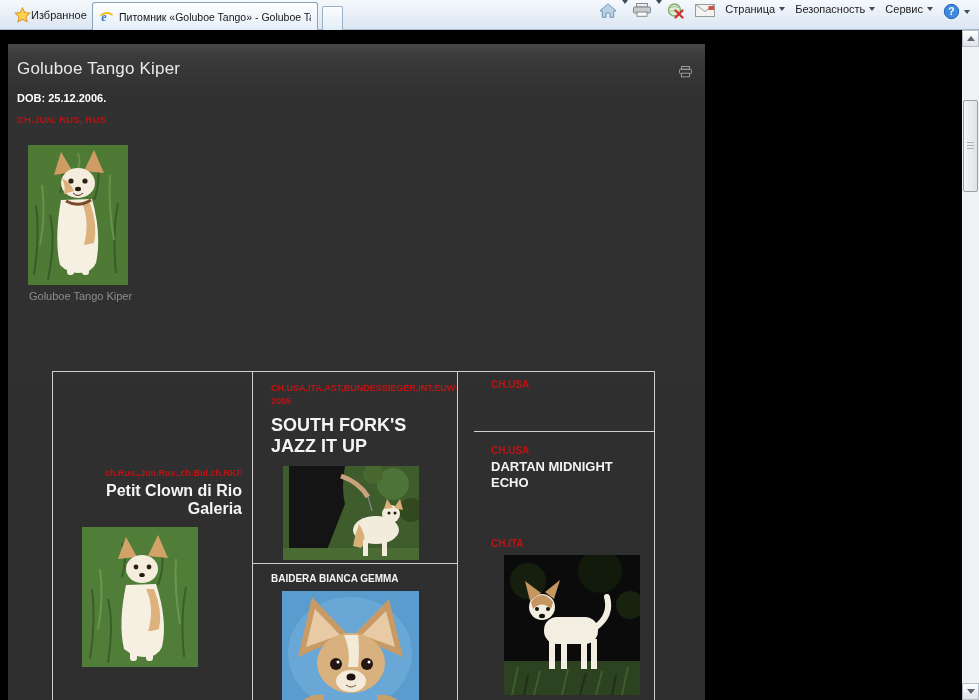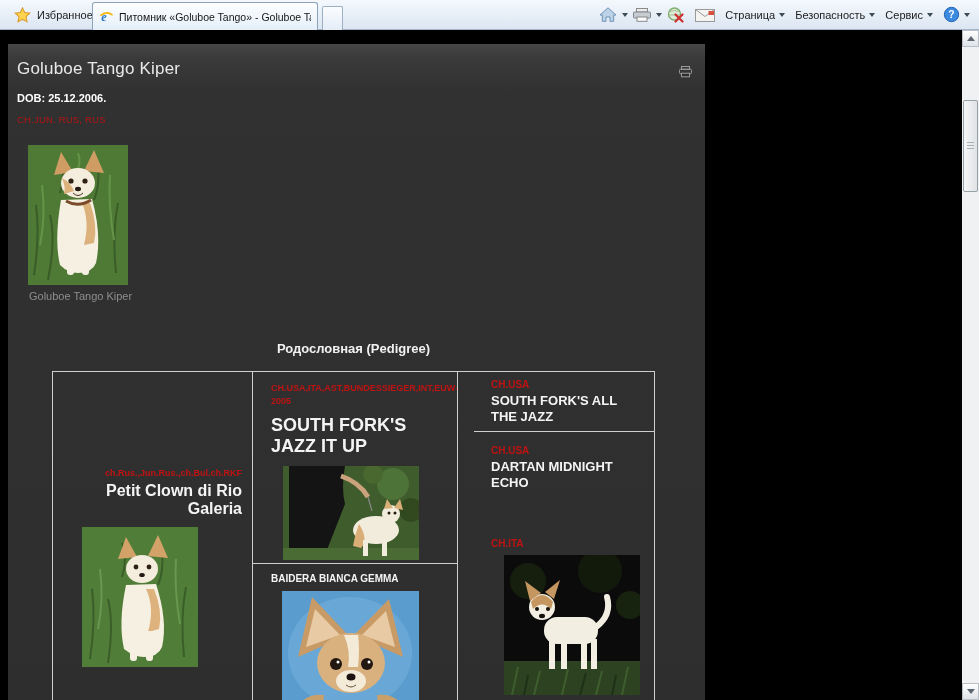--- a/index.html
+++ b/index.html
@@ -8,37 +8,37 @@
     background:#000;font-family:"Liberation Sans",sans-serif;
     -webkit-font-smoothing:antialiased;
   }
   
   .chrome{
     position:absolute;left:0;top:0;width:979px;height:30px;box-sizing:border-box;
     background:linear-gradient(180deg,#f5f9fd 0%,#e9f0f8 45%,#dce6f2 100%);
     border-bottom:1px solid #a7b7c9;
   }
   .fav-btn{
-    position:absolute;left:4px;top:3px;height:23px;display:flex;align-items:center;gap:6px;
+    position:absolute;left:4px;top:3px;height:23px;display:flex;align-items:center;
     padding:0 9px;border:1px solid transparent;border-radius:2px;background:transparent;cursor:default;
   }
   .fav-lbl{font-size:11px;color:#1c1c1c;}
   .tab{
     position:absolute;left:92px;top:2px;width:226px;height:28px;box-sizing:border-box;
     background:linear-gradient(180deg,#fdfeff 0%,#f0f6fc 55%,#e4eef8 100%);
     border:1px solid #8ca3ba;border-bottom:none;border-radius:3px 3px 0 0;
     display:flex;align-items:center;gap:5px;padding:0 6px;
   }
   .tab-title{font-size:10.5px;color:#161616;white-space:nowrap;overflow:hidden;max-width:192px;}
   .newtab{
     position:absolute;left:322px;top:6px;width:21px;height:24px;box-sizing:border-box;
     background:linear-gradient(180deg,#fbfdff,#e3ecf6);
     border:1px solid #9db0c3;border-bottom:none;border-radius:2px 2px 0 0;
   }
-  .cmdbar{position:absolute;right:4px;top:0;height:29px;display:flex;align-items:center;}
+  .cmdbar{position:absolute;right:4px;top:0;height:29px;display:flex;align-items:flex-start;}
   .cmd{
     display:flex;align-items:center;gap:4px;padding:3px 5px;border-radius:2px;
     font-size:11px;color:#1c1c1c;background:transparent;border:0;cursor:default;
   }
   .caret{width:0;height:0;border-left:3px solid transparent;border-right:3px solid transparent;border-top:4px solid #3e4b58;display:inline-block;}
   .icon16{display:inline-flex;align-items:center;justify-content:center;}
   
   .viewport{position:absolute;left:0;top:30px;width:979px;height:670px;background:#000;overflow:hidden;}
   
   .scrollbar{position:absolute;right:0;top:0;width:17px;height:670px;background:#f0f1f2;}
@@ -61,21 +61,21 @@
     background:repeating-linear-gradient(180deg,#a8aeb4 0,#a8aeb4 1px,transparent 1px,transparent 3px);
   }
   
   .panel{
     position:absolute;left:8px;top:14px;width:697px;height:656px;overflow:hidden;
     background:linear-gradient(180deg,#474747 0,#3a3a3a 14px,#313131 48px,#2e2e2e 100%);
   }
   .pg-title{position:absolute;left:9px;top:15px;font-size:17px;color:#e9e9e9;letter-spacing:.2px;}
   .pg-print{position:absolute;right:13px;top:22px;cursor:default;background:none;border:0;padding:0;}
   .pg-dob{position:absolute;left:9px;top:48px;font-size:11px;font-weight:bold;color:#ffffff;}
-  .pg-champ{position:absolute;left:9px;top:70px;font-size:9.5px;font-weight:normal;color:#b51414;letter-spacing:.2px;text-align:right;}
+  .pg-champ{position:absolute;left:9px;top:70px;font-size:9.5px;font-weight:bold;color:#b51414;letter-spacing:.2px;text-align:right;}
   .photo{overflow:hidden;display:block;}
   .photo svg{display:block;}
   .photo-main{position:absolute;left:20px;top:101px;width:100px;height:140px;}
   .pg-caption{position:absolute;left:21px;top:246px;font-size:11px;color:#8d8d8d;}
   .ped-head{position:absolute;left:44px;top:297px;width:603px;text-align:center;font-size:13px;font-weight:bold;color:#f1f1f1;}
   
   .ped-table{
     position:absolute;left:44px;top:327px;width:603px;height:329px;
     border-top:1px solid #cfcfcf;display:flex;overflow:hidden;
   }
@@ -229,21 +229,20 @@
         <path d="M45 48q5 5 10 0" stroke="#4a3324" fill="none"></path>
         <path d="M33 55Q26 95 32 120Q40 128 50 128Q64 128 68 118Q74 90 64 54Z" fill="#f6f0e2"></path>
         <path d="M62 58q8 22 4 40l-10 2q6-24-2-42z" fill="#dcb17c"></path>
         <rect x="39" y="100" width="7" height="30" rx="3" fill="#f6f0e2"></rect>
         <rect x="54" y="100" width="7" height="30" rx="3" fill="#f6f0e2"></rect>
         <path d="M38 56q12 7 25-1" stroke="#7a4a2a" stroke-width="3" fill="none"></path>
       </svg>
     </span>
     <div class="pg-caption">Goluboe Tango Kiper</div>
 
-    <div class="ped-head">Родословная (Pedigree)</div>
 
     <div class="ped-table">
 
       <div class="col col1">
         <div class="c1wrap">
           <span class="red">ch.Rus.,Jun.Rus.,ch.Bul.ch.RKF</span>
           <span class="nm">Petit Clown di Rio Galeria</span>
           <span class="photo">
             <svg viewBox="0 0 116 140" width="100%" height="100%" preserveAspectRatio="none">
               <rect width="116" height="140" fill="#507e38"></rect>
@@ -313,21 +312,20 @@
               <path d="M18 112q10-10 24-8l-4 36H18z" fill="#caa06a"></path>
               <path d="M119 112q-10-10-24-8l4 36h20z" fill="#caa06a"></path>
             </svg>
           </span>
         </div>
       </div>
 
       <div class="col col3">
         <div class="c3a">
           <span class="red">CH.USA</span>
-          <span class="nm">SOUTH FORK'S ALL THE JAZZ</span>
         </div>
         <div class="c3b">
           <span class="red">CH.USA</span>
           <span class="nm">DARTAN MIDNIGHT ECHO</span>
         </div>
         <div class="c3c">
           <span class="red">CH.ITA</span>
           <span class="photo">
             <svg viewBox="0 0 136 140" width="100%" height="100%" preserveAspectRatio="none">
               <rect width="136" height="140" fill="#0b0b0b"></rect>

